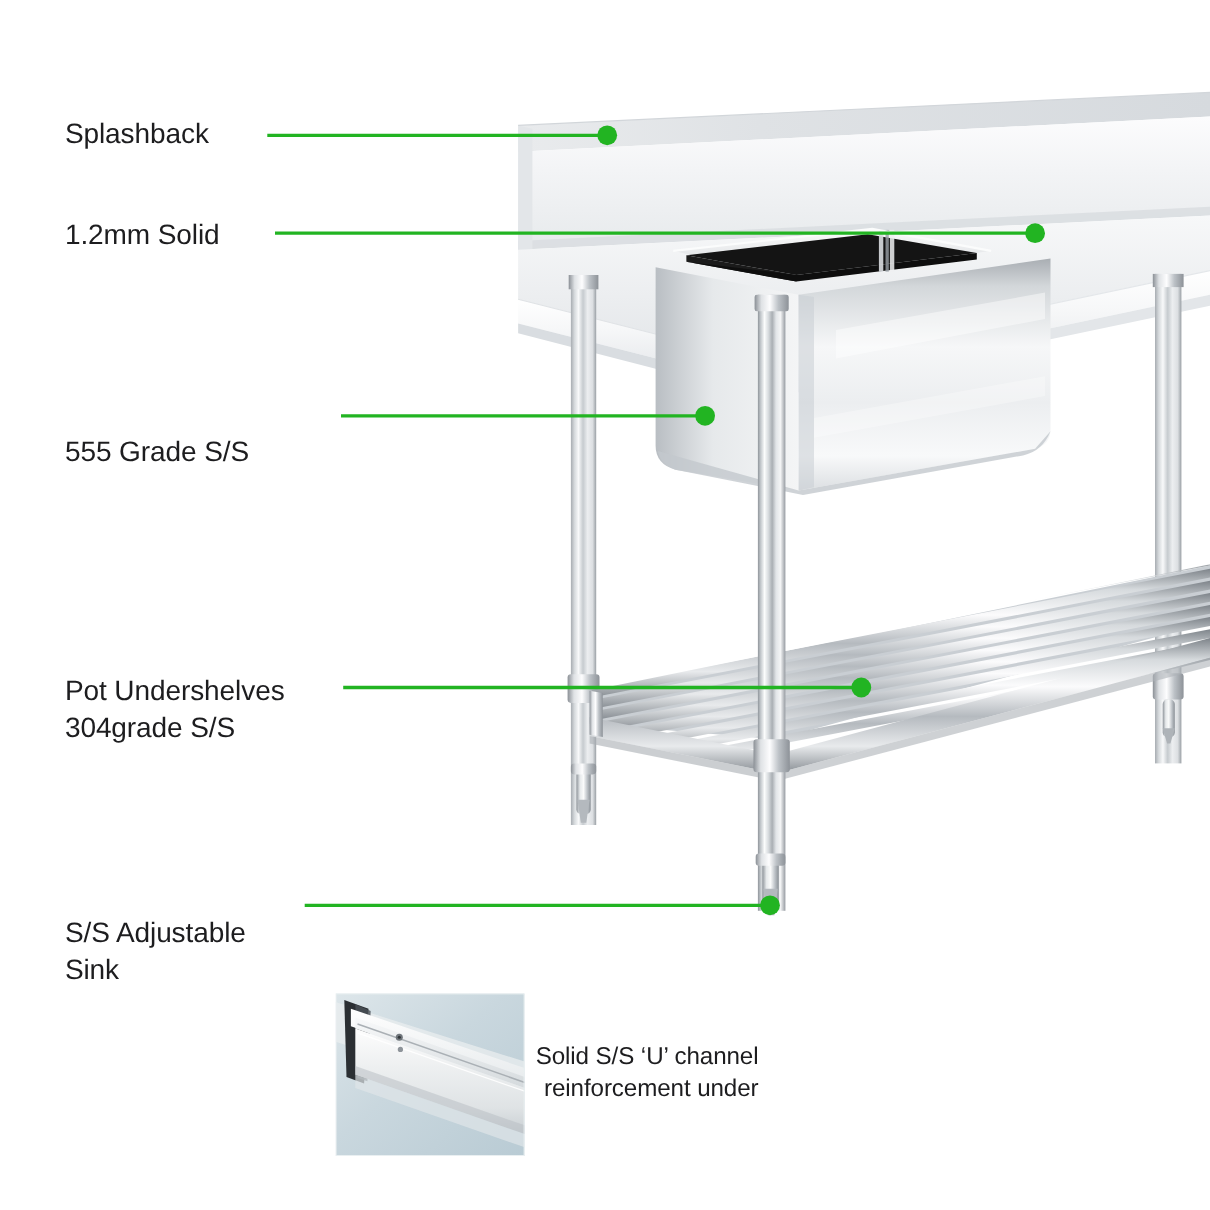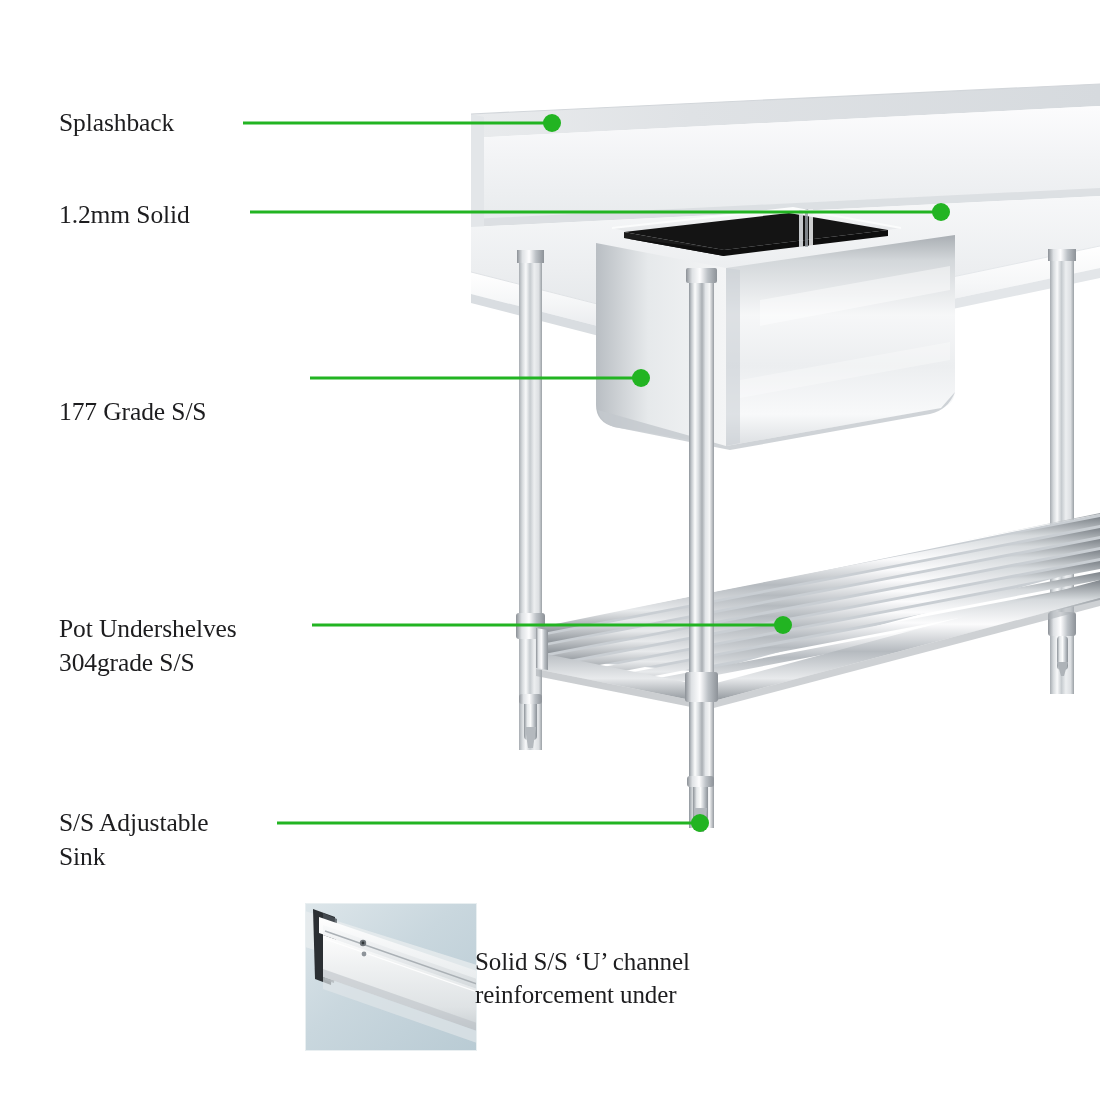--- a/index.html
+++ b/index.html
@@ -22,31 +22,32 @@
     height: 1100px;
   }
   .label {
     position: absolute;
     color: #1d1d1f;
     font-size: 25.5px;
     line-height: 1.32;
     letter-spacing: -0.1px;
     font-weight: 400;
     white-space: pre-line;
-    font-family: Liberation Serif, serif;
+    font-family: Liberation Sans, sans-serif;
   }
   .lbl-splashback { left: 59px; top: 106px; }
   .lbl-tops       { left: 59px; top: 198px; }
   .lbl-bowls      { left: 59px; top: 361px; }
   .lbl-shelves    { left: 59px; top: 612px; }
-  .lbl-feet       { left: 59px; top: 806px; }
+  .lbl-feet       { left: 59px; top: 832px; }
   .lbl-uchannel {
-    left: 475px; top: 945px;
-    font-size: 25px;
+    left: 487px; top: 945px;
+    font-size: 22px;
     line-height: 1.33;
+    text-align: right;
   }
   #artwork { position:absolute; left:0; top:0; }
   #inset-photo {
     position: absolute;
     left: 305px;
     top: 903px;
     width: 172px;
     height: 148px;
     overflow: hidden;
   }
@@ -281,21 +282,21 @@
           <line x1="277" y1="823" x2="700" y2="823" stroke="#22b422" stroke-width="3"></line>
           <circle cx="700" cy="823" r="9" fill="#22b422"></circle>
         </g>
       </g>
   </svg>
 
   <div class="label lbl-splashback">Splashback</div>
 
   <div class="label lbl-tops"><span>1.2mm Solid</span><br></div>
 
-  <div class="label lbl-bowls"><br><span>177 Grade S/S</span></div>
+  <div class="label lbl-bowls"><br><span>555 Grade S/S</span></div>
 
   <div class="label lbl-shelves"><span>Pot Undershelves</span><br><span>304grade S/S</span></div>
 
   <div class="label lbl-feet"><span>S/S Adjustable</span><br><span>Sink</span></div>
 
   <div id="inset-photo">
     <svg width="172" height="148" viewBox="0 0 172 148">
       <defs>
         <linearGradient id="insetBg" x1="0" y1="0" x2="1" y2="1">
           <stop offset="0%" stop-color="#dde6ea"></stop>

